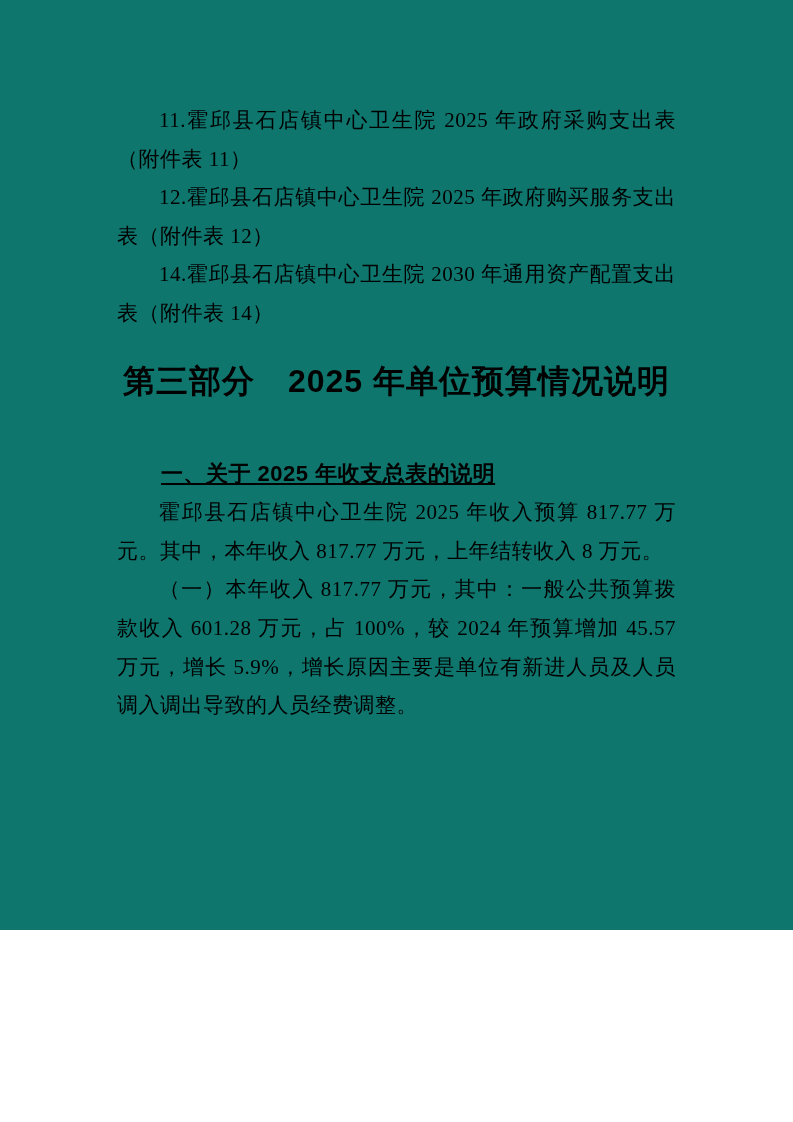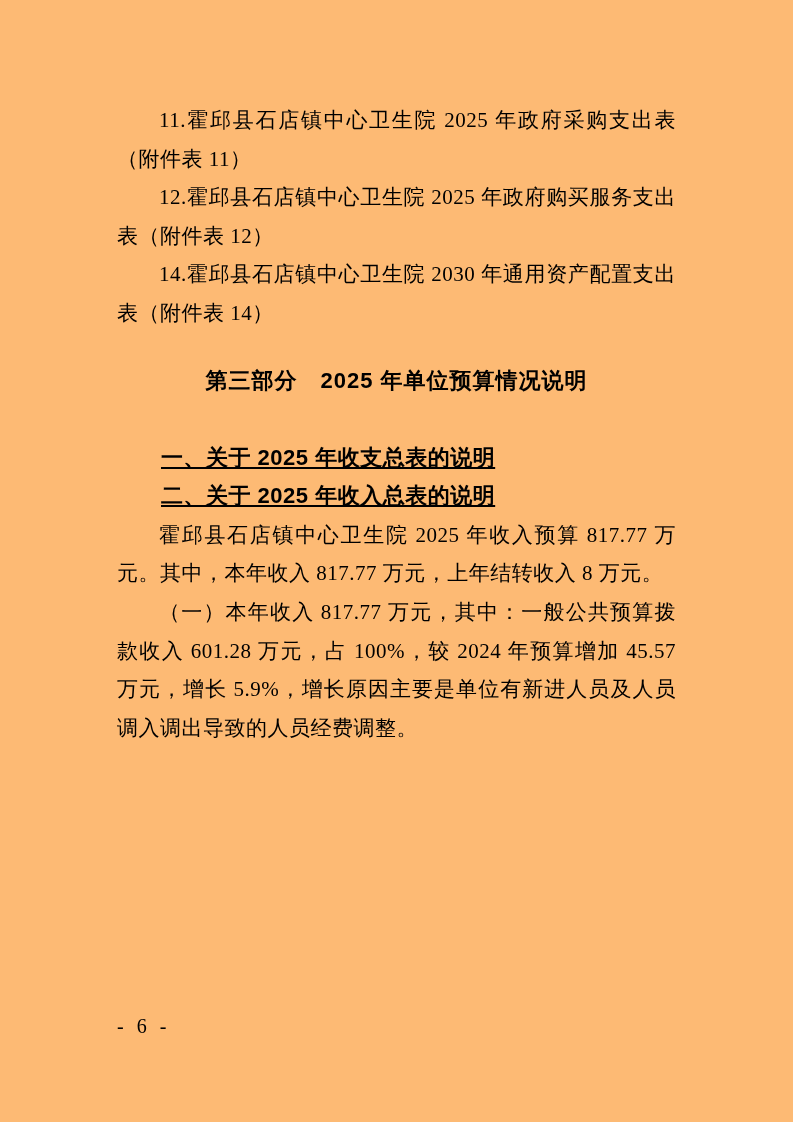--- a/index.html
+++ b/index.html
@@ -1,20 +1,20 @@
 <!DOCTYPE html>
 <html><head>
 <meta charset="utf-8">
 <style>
   html, body { margin: 0; padding: 0; background: #ffffff; }
   .page {
     position: relative;
     width: 793px;
-    height: 1122px;
-    background: #fdba74;
+    height: 930px;
+    background: #0f766e;
     color: #000000;
     font-family: "Liberation Serif", serif;
     overflow: hidden;
     box-sizing: border-box;
   }
   .content {
     position: absolute;
     left: 117px;
     top: 101px;
     width: 559px;
@@ -22,24 +22,24 @@
   .para {
     margin: 0;
     font-size: 21px;
     line-height: 38.6px;
     text-align: justify;
     text-justify: inter-character;
     text-indent: 2em;
     letter-spacing: 0.5px;
   }
   .part-heading {
-    margin: 26px 0 36px 0;
+    margin: 26px 0 52px 0;
     font-family: "Liberation Sans", sans-serif;
     font-weight: bold;
-    font-size: 22px;
+    font-size: 32px;
     line-height: 44px;
     text-align: center;
     text-indent: 0;
     letter-spacing: 1px;
   }
   .section-heading {
     margin: 0;
     font-family: "Liberation Sans", sans-serif;
     font-weight: bold;
     font-size: 22px;
@@ -65,20 +65,19 @@
   <div class="content">
 
     <p class="para">11.霍邱县石店镇中心卫生院 2025 年政府采购支出表（附件表 11）</p>
     <p class="para">12.霍邱县石店镇中心卫生院 2025 年政府购买服务支出表（附件表 12）</p>
     <p class="para">14.霍邱县石店镇中心卫生院 2030 年通用资产配置支出表（附件表 14）</p>
 
     <h1 class="part-heading">第三部分　2025 年单位预算情况说明</h1>
 
     <h2 class="section-heading">一、关于 2025 年收支总表的说明</h2>
 
-    <h2 class="section-heading">二、关于 2025 年收入总表的说明</h2>
     <p class="para">霍邱县石店镇中心卫生院 2025 年收入预算 817.77 万元。其中，本年收入 817.77 万元，上年结转收入 8 万元。</p>
     <p class="para">（一）本年收入 817.77 万元，其中：一般公共预算拨款收入 601.28 万元，占 100%，较 2024 年预算增加 45.57 万元，增长 5.9%，增长原因主要是单位有新进人员及人员调入调出导致的人员经费调整。</p>
 
   </div>
 
   <div class="footer">- 6 -</div>
 </div>
 
 </body></html>

